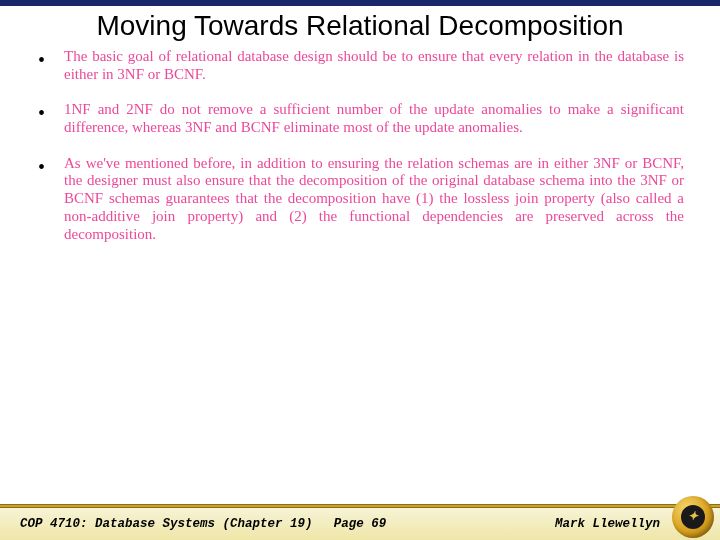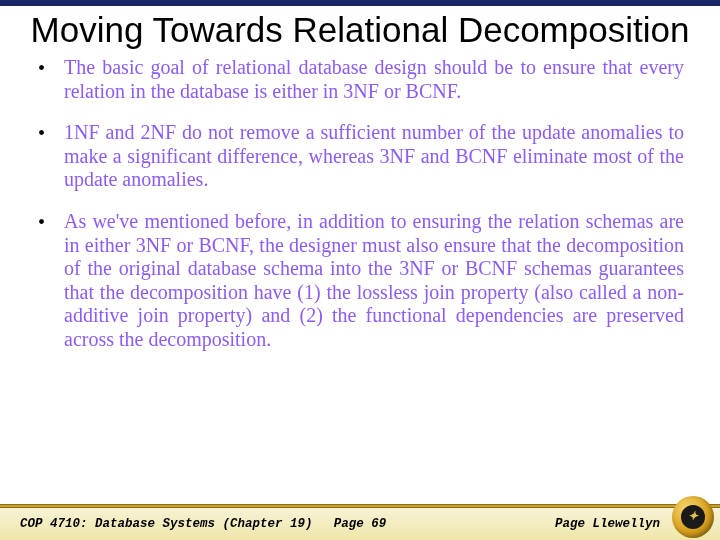--- a/index.html
+++ b/index.html
@@ -9,21 +9,21 @@
     background: #ffffff;
     position: relative;
   }
   .top-bar {
     width: 100%;
     height: 6px;
     background: #1a2768;
   }
   .title {
     font-family: Arial, Helvetica, sans-serif;
-    font-size: 35px;
+    font-size: 28px;
     color: #000;
     text-align: center;
     margin-top: 4px;
     margin-bottom: 6px;
     font-weight: 400;
   }
   .content {
     padding: 0 36px 0 36px;
   }
   .bullet-row {
@@ -33,24 +33,24 @@
   }
   .bullet-mark {
     font-size: 20px;
     width: 28px;
     flex-shrink: 0;
     line-height: 1.25;
     text-align: left;
     padding-left: 2px;
   }
   .bullet-text {
-    font-size: 20px;
+    font-size: 15px;
     line-height: 1.18;
     text-align: justify;
-    color: #8b5cf6;
+    color: #ec4899;
     flex: 1;
   }
   .footer-wrap {
     position: absolute;
     bottom: 0;
     left: 0;
     width: 100%;
   }
   .gold-bar {
     width: 100%;
@@ -138,21 +138,21 @@
     <div class="bullet-mark">•</div>
     <div class="bullet-text">As we've mentioned before, in addition to ensuring the relation schemas are in either 3NF or BCNF, the designer must also ensure that the decomposition of the original database schema into the 3NF or BCNF schemas guarantees that the decomposition have (1) the lossless join property (also called a non-additive join property) and (2) the functional dependencies are preserved across the decomposition.</div>
   </div>
 </div>
 
 <div class="footer-wrap">
   <div class="gold-bar"></div>
   <div class="footer">
     <span class="footer-left">COP 4710: Database Systems  (Chapter 19)</span>
     <span class="footer-center">Page 69</span>
-    <span class="footer-right">Page Llewellyn</span>
+    <span class="footer-right">Mark Llewellyn</span>
     <div class="logo">
       <div class="logo-outer">
         <div class="logo-inner">
             <span class="logo-star">✦</span>
           </div>
       </div>
     </div>
   </div>
 </div>
 

